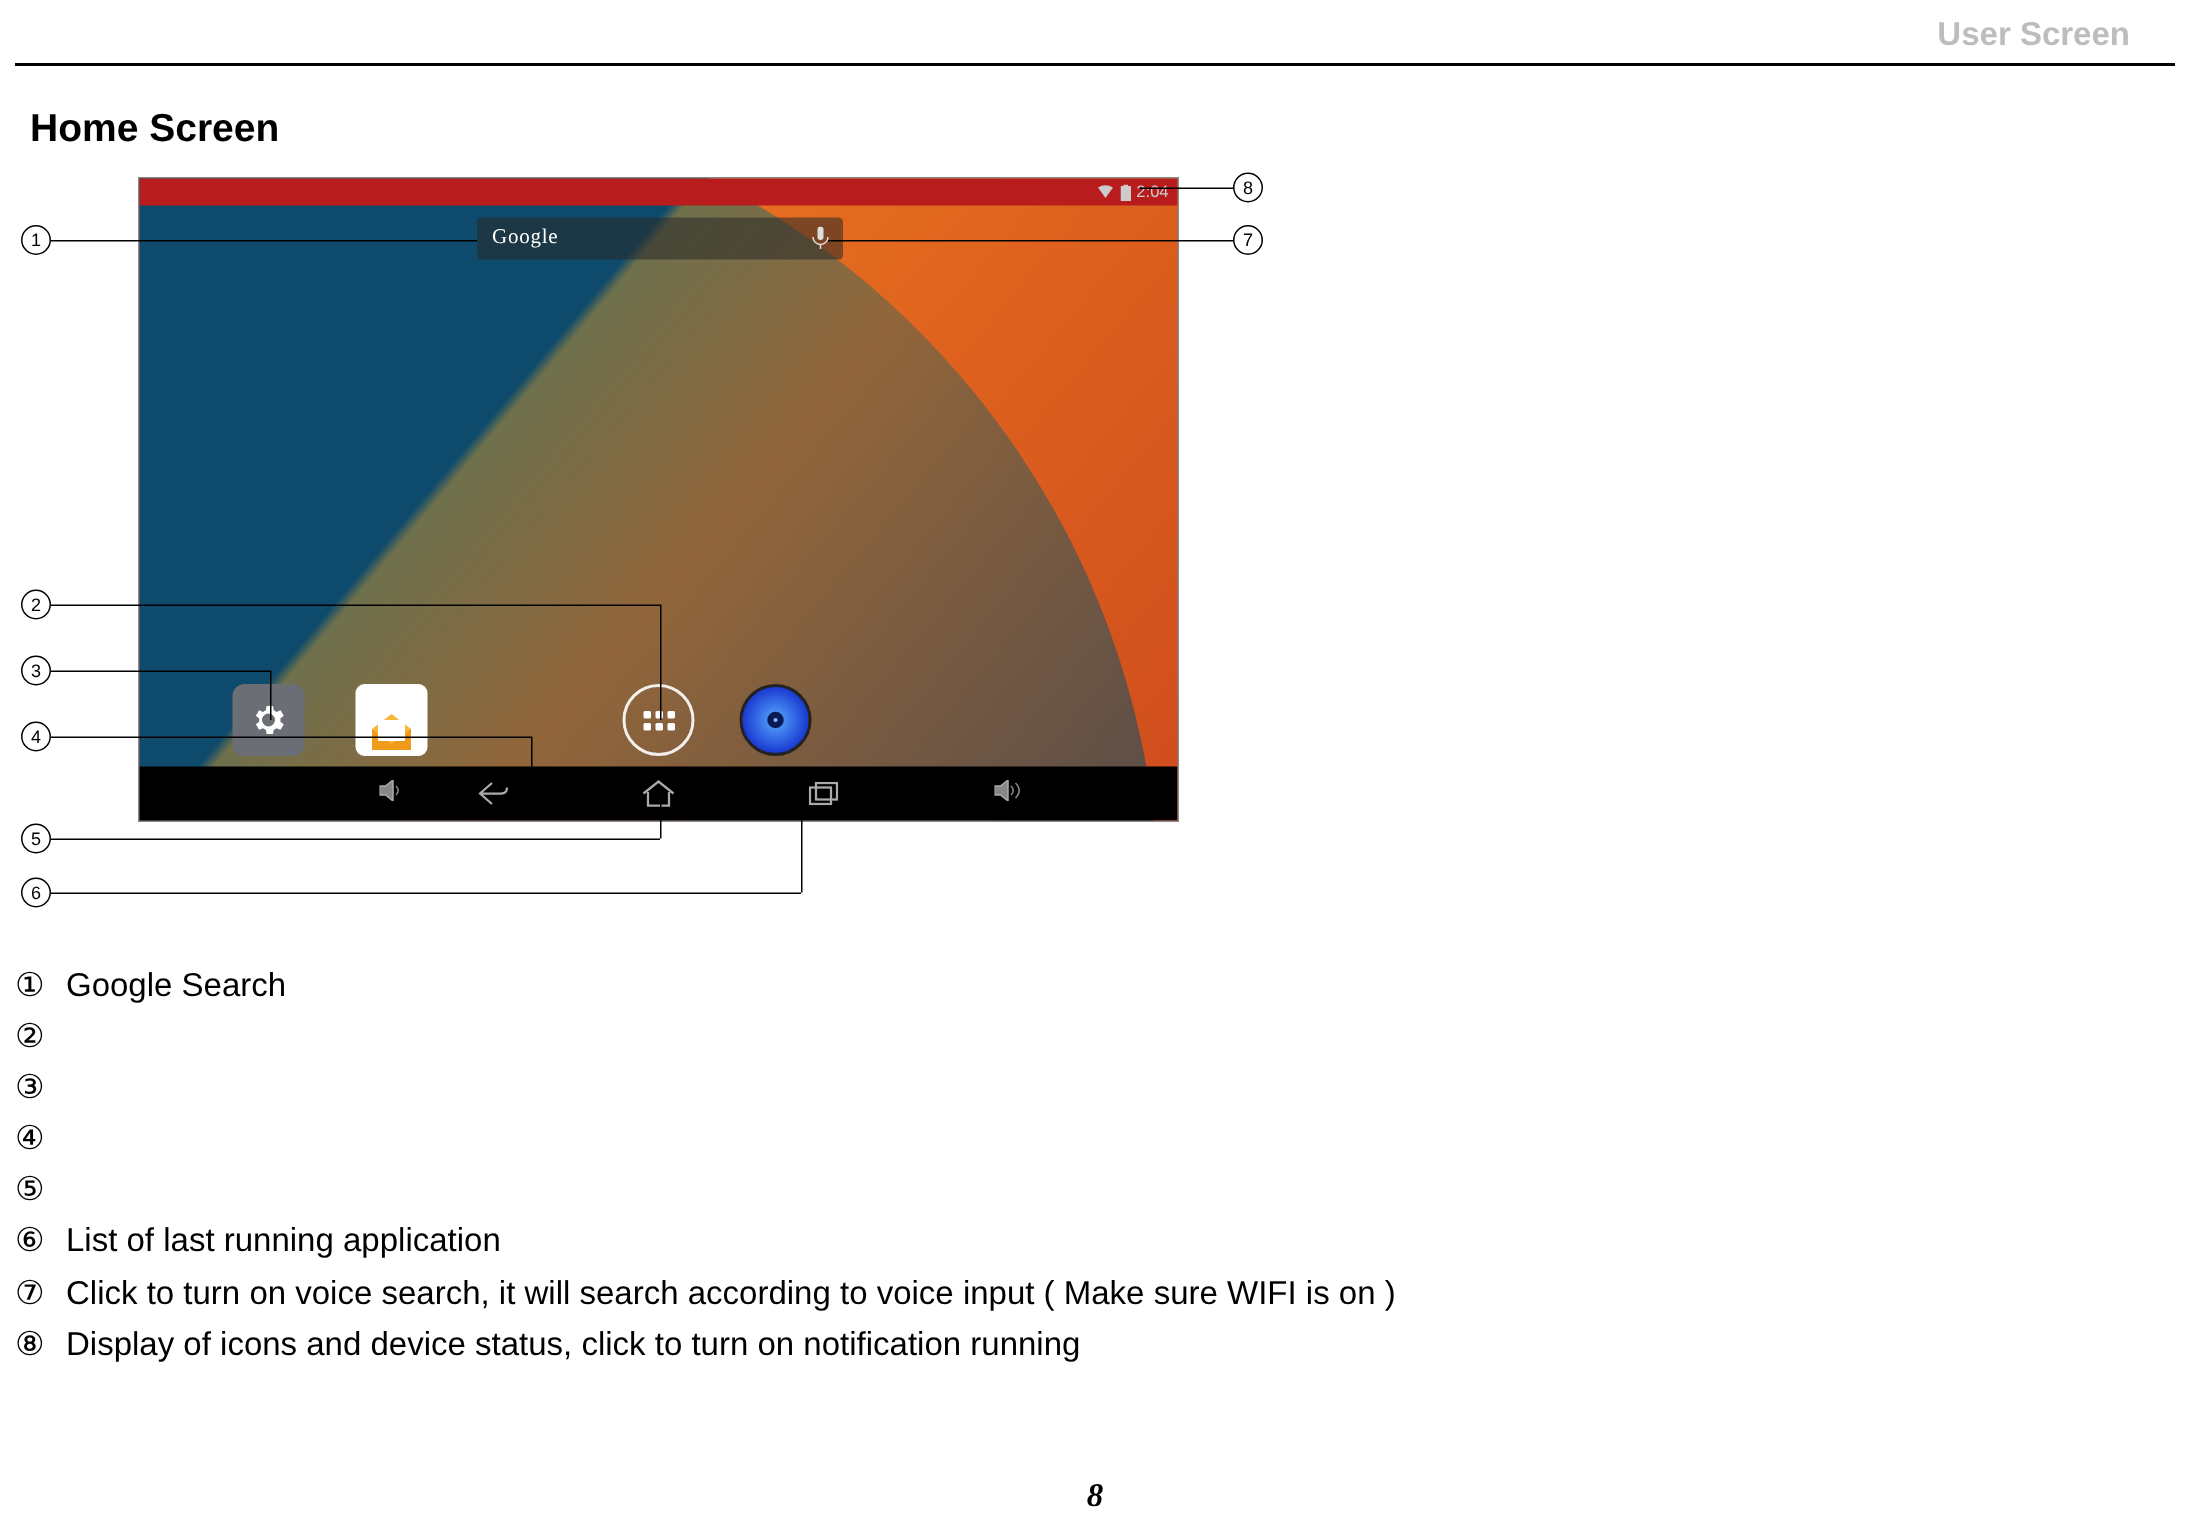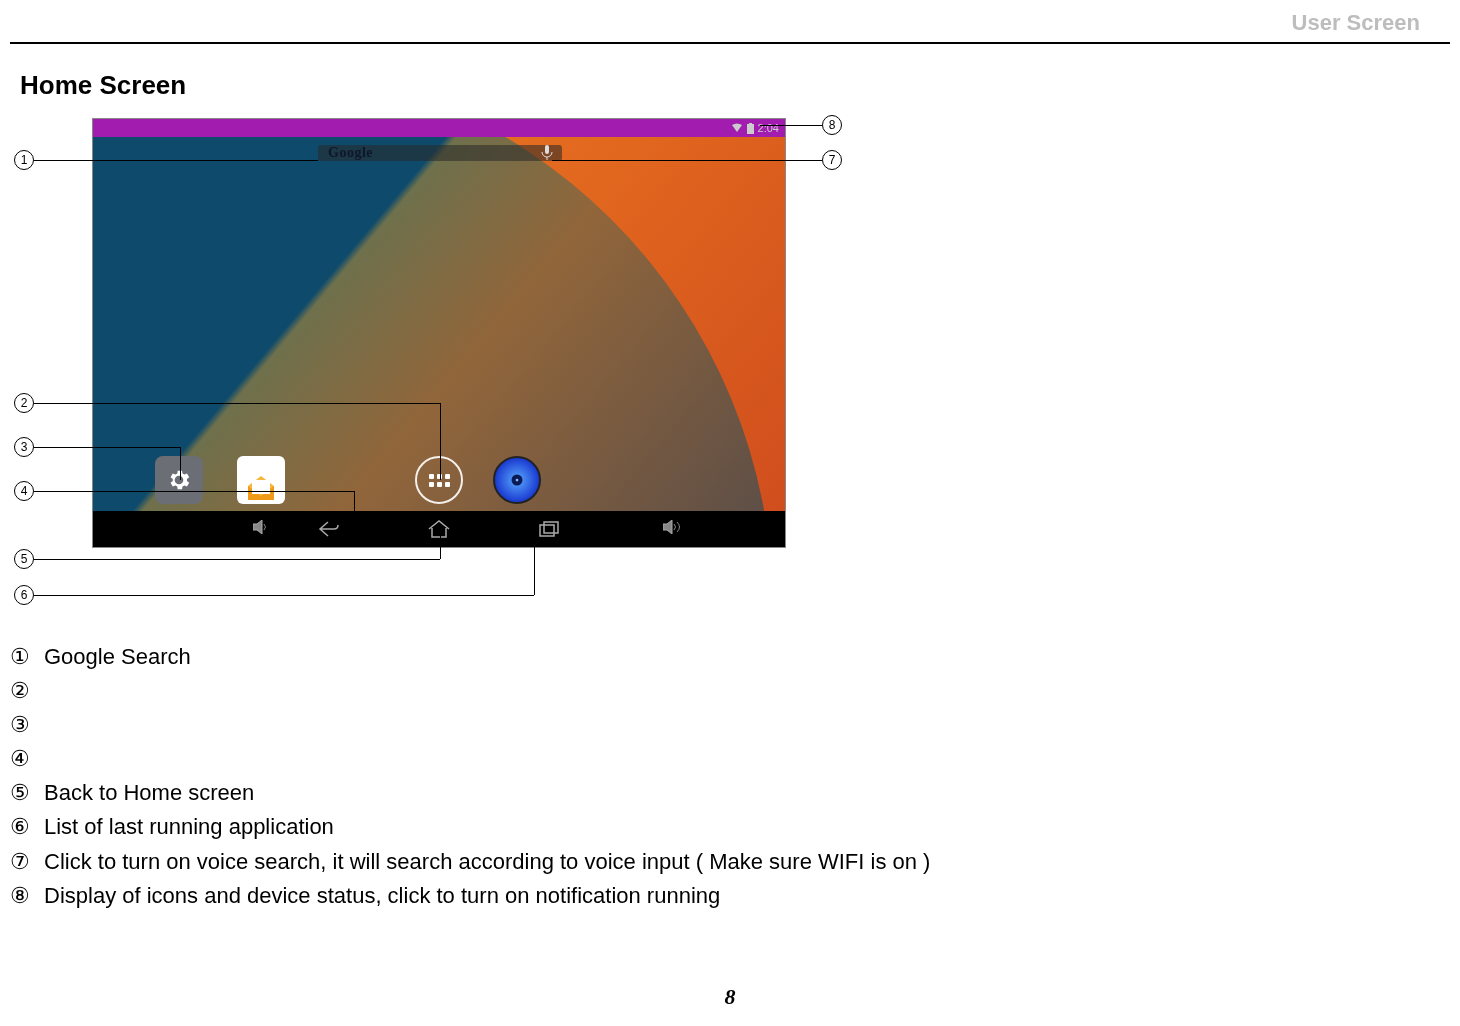--- a/index.html
+++ b/index.html
@@ -63,45 +63,44 @@
     background: linear-gradient(130deg, rgba(255,180,40,.0) 0%, rgba(255,170,30,.0) 35%, rgba(255,170,30,.4) 36%, rgba(233,120,26,.6) 55%, rgba(200,80,20,.4) 100%);
     pointer-events: none;
   }
   
   .statusbar {
     position: absolute;
     top: 0;
     right: 0;
     height: 18px;
     width: 100%;
-    background: #a21caf;
+    background: #b91c1c;
     z-index: 5;
     display: flex;
     justify-content: flex-end;
     align-items: center;
     padding-right: 6px;
     gap: 4px;
     color: #ccc;
     font-size: 11px;
   }
   .wifi-icon svg, .batt-icon svg { display:block; }
   
   .searchbar {
     position: absolute;
     top: 26px;
     left: 225px;
     width: 244px;
-    height: 16px;
+    height: 28px;
     background: rgba(40,40,40,.55);
     border-radius: 3px;
     z-index: 5;
     display: flex;
     align-items: center;
-    color: #0f172a;
-    font-weight: bold;
+    color: #ffffff;
   }
   .searchbar .g-logo {
     font-family: Georgia, serif;
     font-size: 14px;
     padding-left: 10px;
     flex: 0 0 auto;
     letter-spacing: .5px;
   }
   .searchbar .spacer { flex: 1; }
   .searchbar .mic {
@@ -363,21 +362,20 @@
       <span class="num">②</span>
     </div>
   <div class="row">
       <span class="num">③</span>
     </div>
   <div class="row">
       <span class="num">④</span>
     </div>
   <div class="row">
       <span class="num">⑤</span>
-      <span>Back to Home screen</span>
     </div>
   <div class="row">
       <span class="num">⑥</span>
       <span>List of last running application</span>
     </div>
   <div class="row">
       <span class="num">⑦</span>
       <span>Click to turn on voice search, it will search according to voice input ( Make sure WIFI is on )</span>
     </div>
   <div class="row">

